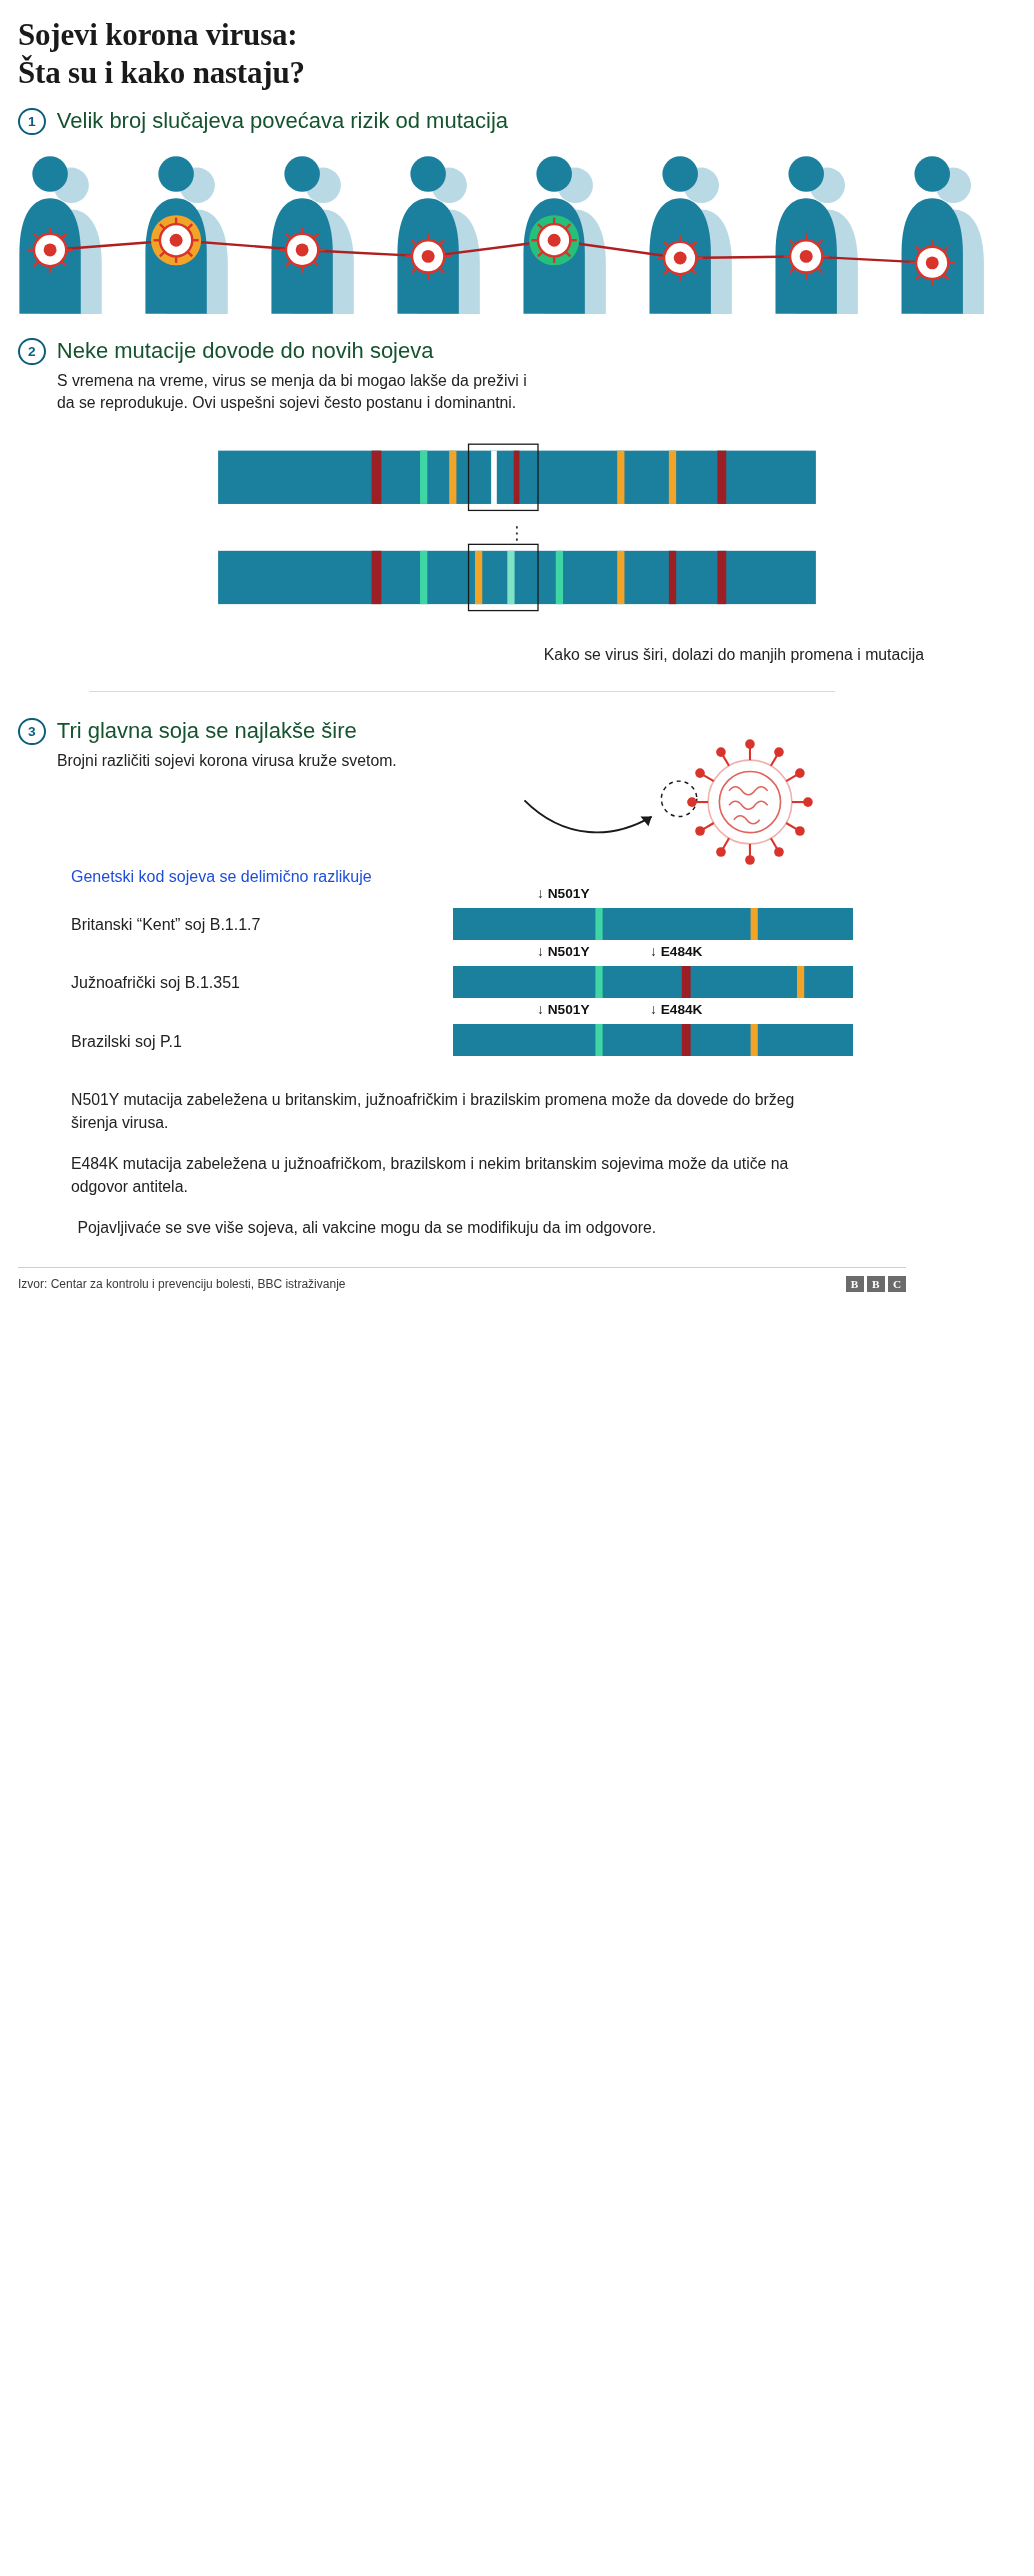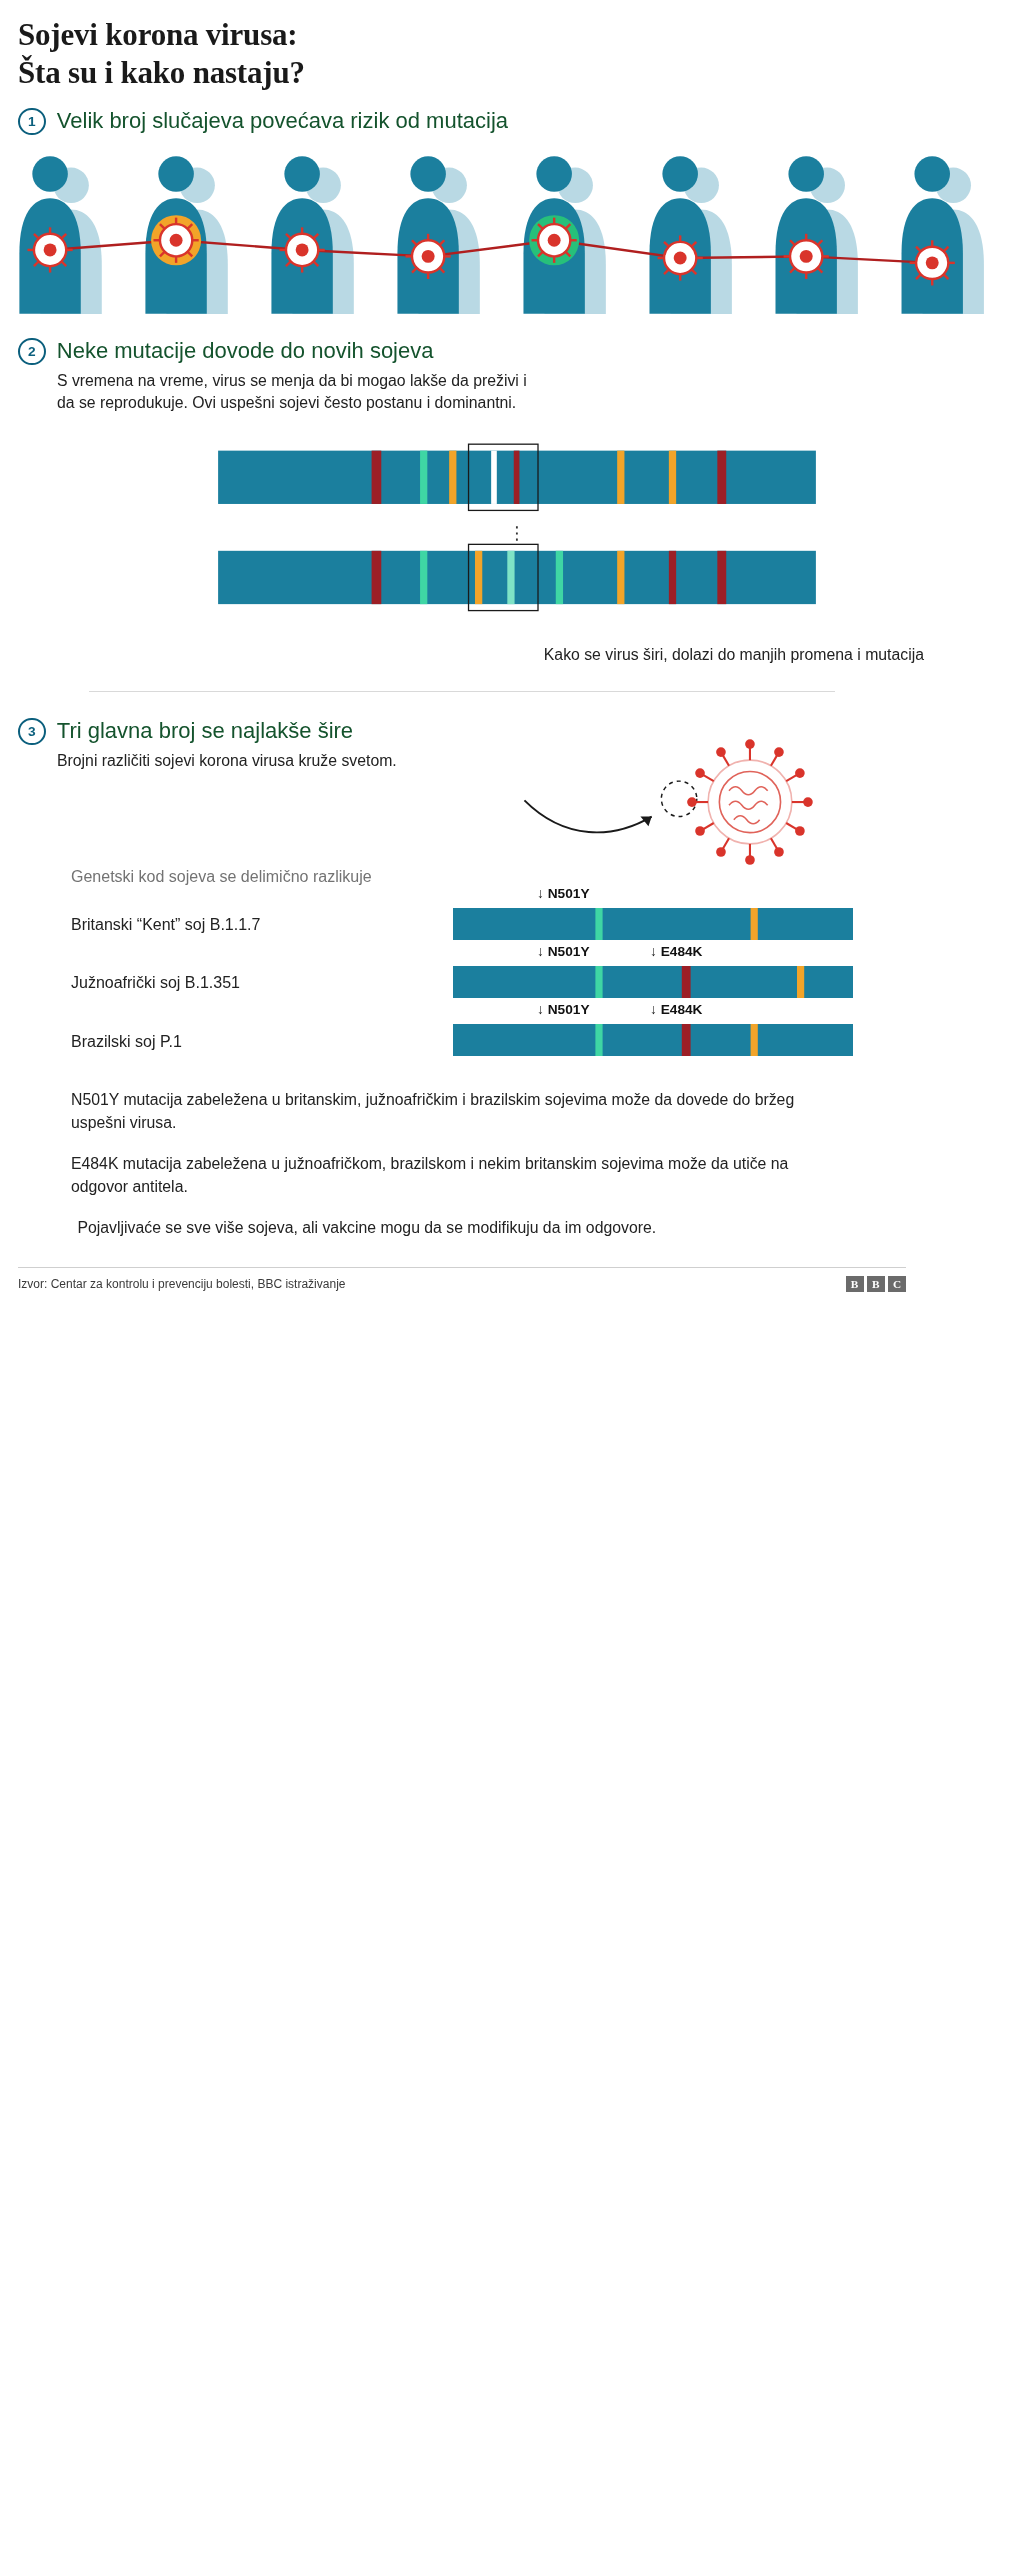--- a/index.html
+++ b/index.html
@@ -83,21 +83,21 @@
     background:#d9d9d9;
     margin:27.5px 89px 0 89px;
   }
 
   
   .sec3-top { position:relative; }
   .virus-art { position:absolute; right:69px; top:-9.7px; }
 
   .subcap {
     font-size:16px;
-    color:#737373;
+    color:#1d4ed8;
     padding:0 0 0 71px;
     margin-top:18px;
   }
 
   .strain-rows { margin-top:16px; }
   .strain-row {
     display:flex;
     align-items:center;
     height:47px;
     padding-left:71px;
@@ -366,21 +366,21 @@
       </g>
     </svg>
   </div>
 
   <div class="caption">Kako se virus širi, dolazi do manjih promena i mutacija</div>
 
   <div class="divider"></div>
 
   <div class="step" style="margin-top:13px;">
     <div class="step-num">3</div>
-    <div class="step-head">Tri glavna broj se najlakše šire</div>
+    <div class="step-head">Tri glavna soja se najlakše šire</div>
   </div>
 
   <div class="sec3-top">
     <div class="step-body narrow">Brojni različiti sojevi korona virusa kruže svetom.</div>
     <div class="virus-art">
       <svg width="347" height="149" viewBox="0 0 430 185" xmlns="http://www.w3.org/2000/svg">
 
         <path d="M 20 80 C 70 130 130 128 178 100" fill="none" stroke="#1a1a1a" stroke-width="2.4"></path>
         <polygon points="178,100 164,100 174,112" fill="#1a1a1a"></polygon>
 
@@ -487,21 +487,21 @@
           <rect x="0" y="0" width="500" height="40" fill="#1b7f9e"></rect>
           <rect x="178" y="0" width="9" height="40" fill="#3fd6a4"></rect>
           <rect x="286" y="0" width="11" height="40" fill="#9c1f26"></rect>
           <rect x="372" y="0" width="9" height="40" fill="#f2a429"></rect>
         </svg>
       </div>
     </div>
   </div>
 
   <div class="notes">
-    <p>N501Y mutacija zabeležena u britanskim, južnoafričkim i brazilskim sojevima može da dovede do bržeg uspešni virusa.</p>
+    <p>N501Y mutacija zabeležena u britanskim, južnoafričkim i brazilskim promena može da dovede do bržeg širenja virusa.</p>
     <p>E484K mutacija zabeležena u južnoafričkom, brazilskom i nekim britanskim sojevima može da utiče na odgovor antitela.</p>
     <p class="last">Pojavljivaće se sve više sojeva, ali vakcine mogu da se modifikuju da im odgovore.</p>
   </div>
 
   <div class="footer-rule"></div>
   <div class="footer">
     <div class="source">Izvor: Centar za kontrolu i prevenciju bolesti, BBC istraživanje</div>
     <div class="bbc-blocks">
       <span>B</span>
       <span>B</span>

